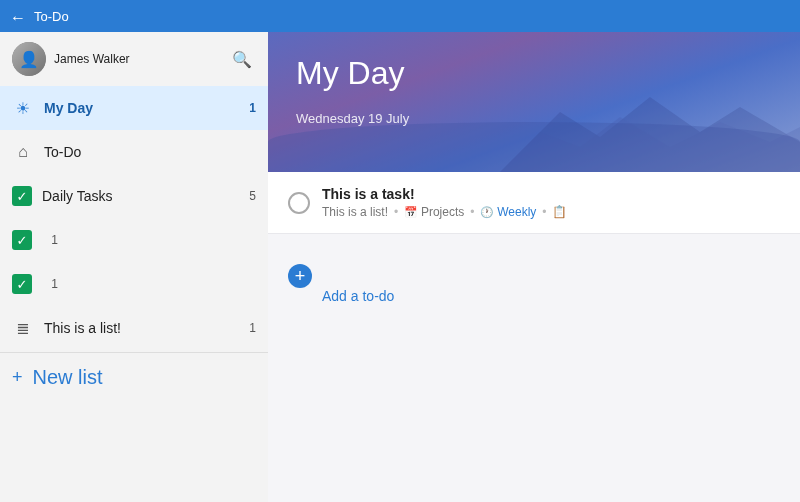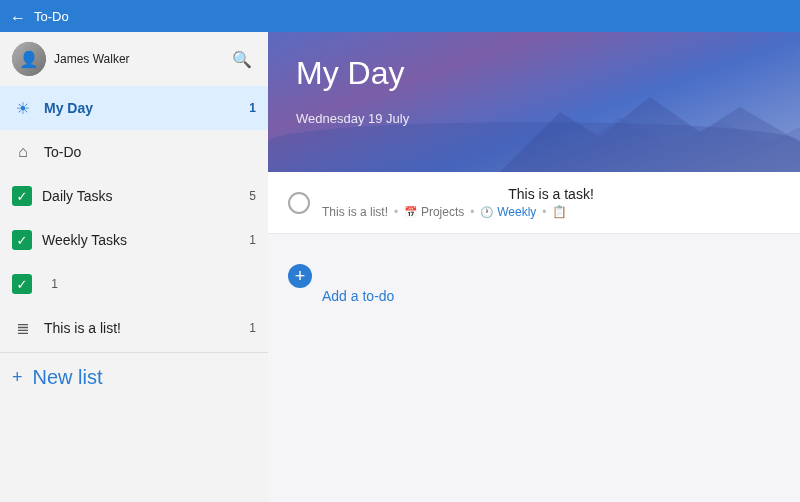--- a/index.html
+++ b/index.html
@@ -234,22 +234,21 @@
       border: 2px solid #aaa;
       flex-shrink: 0;
       cursor: pointer;
     }
     .task-content {
       flex: 1;
     }
     .task-title-text {
       font-size: 14px;
       color: #222;
-      font-weight: 400;
-      text-align: center;
+      font-weight: 700;
     }
     .task-meta {
       display: flex;
       align-items: center;
       gap: 6px;
       margin-top: 3px;
       font-size: 12px;
       color: #777;
       flex-wrap: wrap;
     }
@@ -337,21 +336,20 @@
 
 
     <div class="sidebar-item">
       <div class="check-green">✓</div>
       <span class="item-label">Daily Tasks</span>
       <span class="item-count">5</span>
     </div>
 
     <div class="sidebar-item">
       <div class="check-green">✓</div>
-      <span class="item-label">Weekly Tasks</span>
       <span class="item-count">1</span>
     </div>
 
     <div class="sidebar-item">
       <div class="check-green">✓</div>
       <span class="item-count">1</span>
     </div>
 
     <div class="sidebar-item">
       <span class="item-icon list-icon">≣</span>

